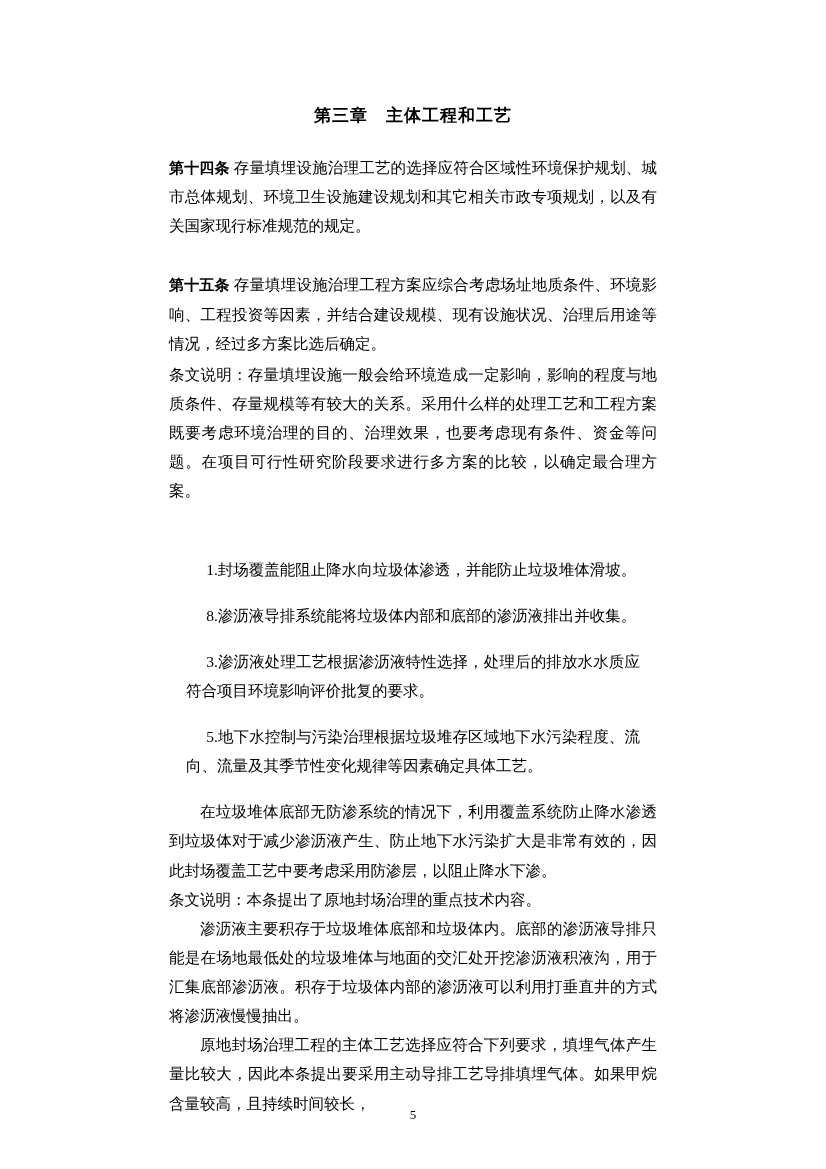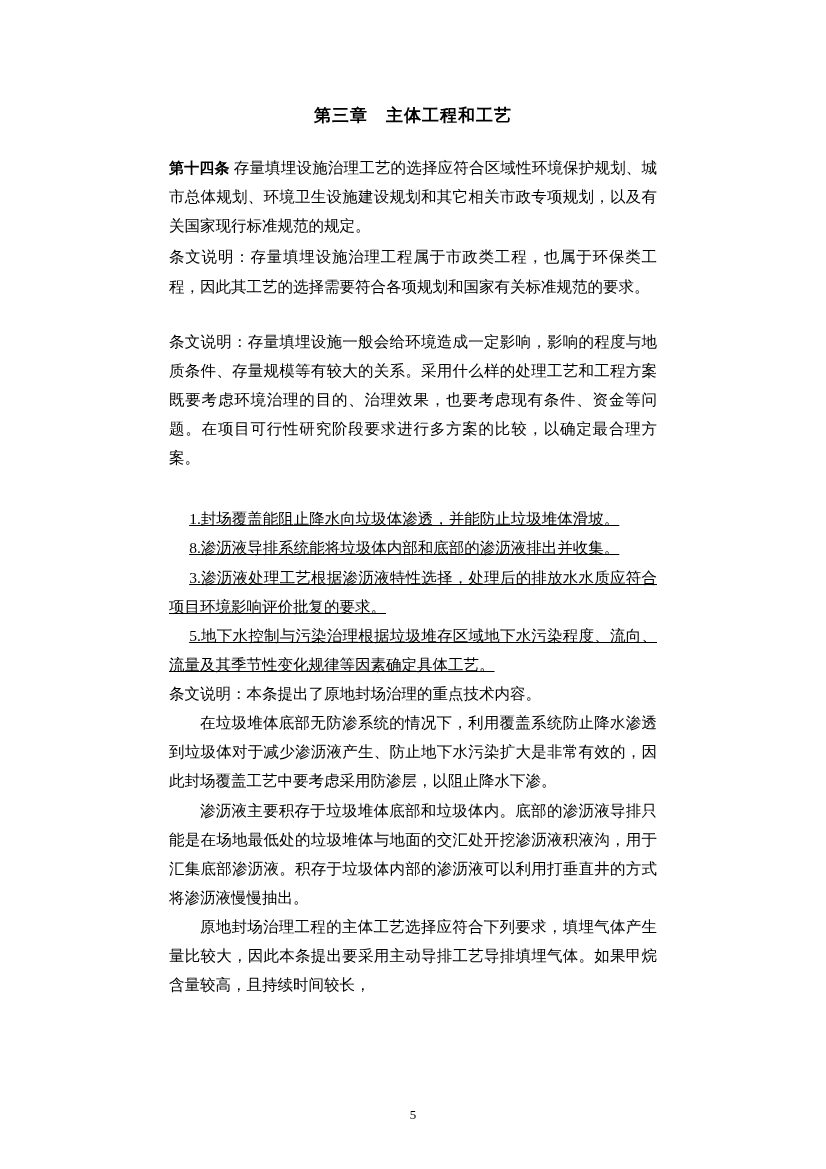--- a/index.html
+++ b/index.html
@@ -52,23 +52,22 @@
     margin: 0;
   }
   .explain-indent {
     text-indent: 2em;
   }
   .item {
     font-size: 15.5px;
     line-height: 1.88;
     text-align: justify;
     text-justify: inter-ideograph;
-    margin: 0;
+    margin: 17px;
     text-indent: 1.3em;
-    text-decoration: underline;
   }
   .gap-md { height: 20px; }
   .gap-lg { height: 26px; }
   .page-number {
     position: absolute;
     left: 0;
     right: 0;
     bottom: 46px;
     text-align: center;
     font-size: 13px;
@@ -79,37 +78,39 @@
 <body>
 
 <div class="page">
 
   <div class="chapter-title">第三章　主体工程和工艺</div>
 
   <div class="article">
     <p class="art-para">
       <span class="art-label">第十四条</span><span>存量填埋设施治理工艺的选择应符合区域性环境保护规划、城市总体规划、环境卫生设施建设规划和其它相关市政专项规划，以及有关国家现行标准规范的规定。</span>
     </p>
-    <p class="explain">条文说明：存量填埋设施治理工程属于市政类工程，也属于环保类工程，因此其工艺的选择需要符合各项规划和国家有关标准规范的要求。</p>
   </div>
 
   <div class="gap-md"></div>
 
   <div class="article">
+    <p class="art-para">
+      <span class="art-label">第十五条</span><span>存量填埋设施治理工程方案应综合考虑场址地质条件、环境影响、工程投资等因素，并结合建设规模、现有设施状况、治理后用途等情况，经过多方案比选后确定。</span>
+    </p>
     <p class="explain">条文说明：存量填埋设施一般会给环境造成一定影响，影响的程度与地质条件、存量规模等有较大的关系。采用什么样的处理工艺和工程方案既要考虑环境治理的目的、治理效果，也要考虑现有条件、资金等问题。在项目可行性研究阶段要求进行多方案的比较，以确定最合理方案。</p>
   </div>
 
   <div class="gap-lg"></div>
 
   <div class="article">
     <p class="item">1.封场覆盖能阻止降水向垃圾体渗透，并能防止垃圾堆体滑坡。</p>
     <p class="item">8.渗沥液导排系统能将垃圾体内部和底部的渗沥液排出并收集。</p>
     <p class="item">3.渗沥液处理工艺根据渗沥液特性选择，处理后的排放水水质应符合项目环境影响评价批复的要求。</p>
     <p class="item">5.地下水控制与污染治理根据垃圾堆存区域地下水污染程度、流向、流量及其季节性变化规律等因素确定具体工艺。</p>
+    <p class="explain explain-indent">在垃圾堆体底部无防渗系统的情况下，利用覆盖系统防止降水渗透到垃圾体对于减少渗沥液产生、防止地下水污染扩大是非常有效的，因此封场覆盖工艺中要考虑采用防渗层，以阻止降水下渗。</p>
     <p class="explain">条文说明：本条提出了原地封场治理的重点技术内容。</p>
-    <p class="explain explain-indent">在垃圾堆体底部无防渗系统的情况下，利用覆盖系统防止降水渗透到垃圾体对于减少渗沥液产生、防止地下水污染扩大是非常有效的，因此封场覆盖工艺中要考虑采用防渗层，以阻止降水下渗。</p>
     <p class="explain explain-indent">渗沥液主要积存于垃圾堆体底部和垃圾体内。底部的渗沥液导排只能是在场地最低处的垃圾堆体与地面的交汇处开挖渗沥液积液沟，用于汇集底部渗沥液。积存于垃圾体内部的渗沥液可以利用打垂直井的方式将渗沥液慢慢抽出。</p>
     <p class="explain explain-indent">原地封场治理工程的主体工艺选择应符合下列要求，填埋气体产生量比较大，因此本条提出要采用主动导排工艺导排填埋气体。如果甲烷含量较高，且持续时间较长，</p>
   </div>
 
   <div class="page-number">5</div>
 
 </div>
 
 </body></html>

